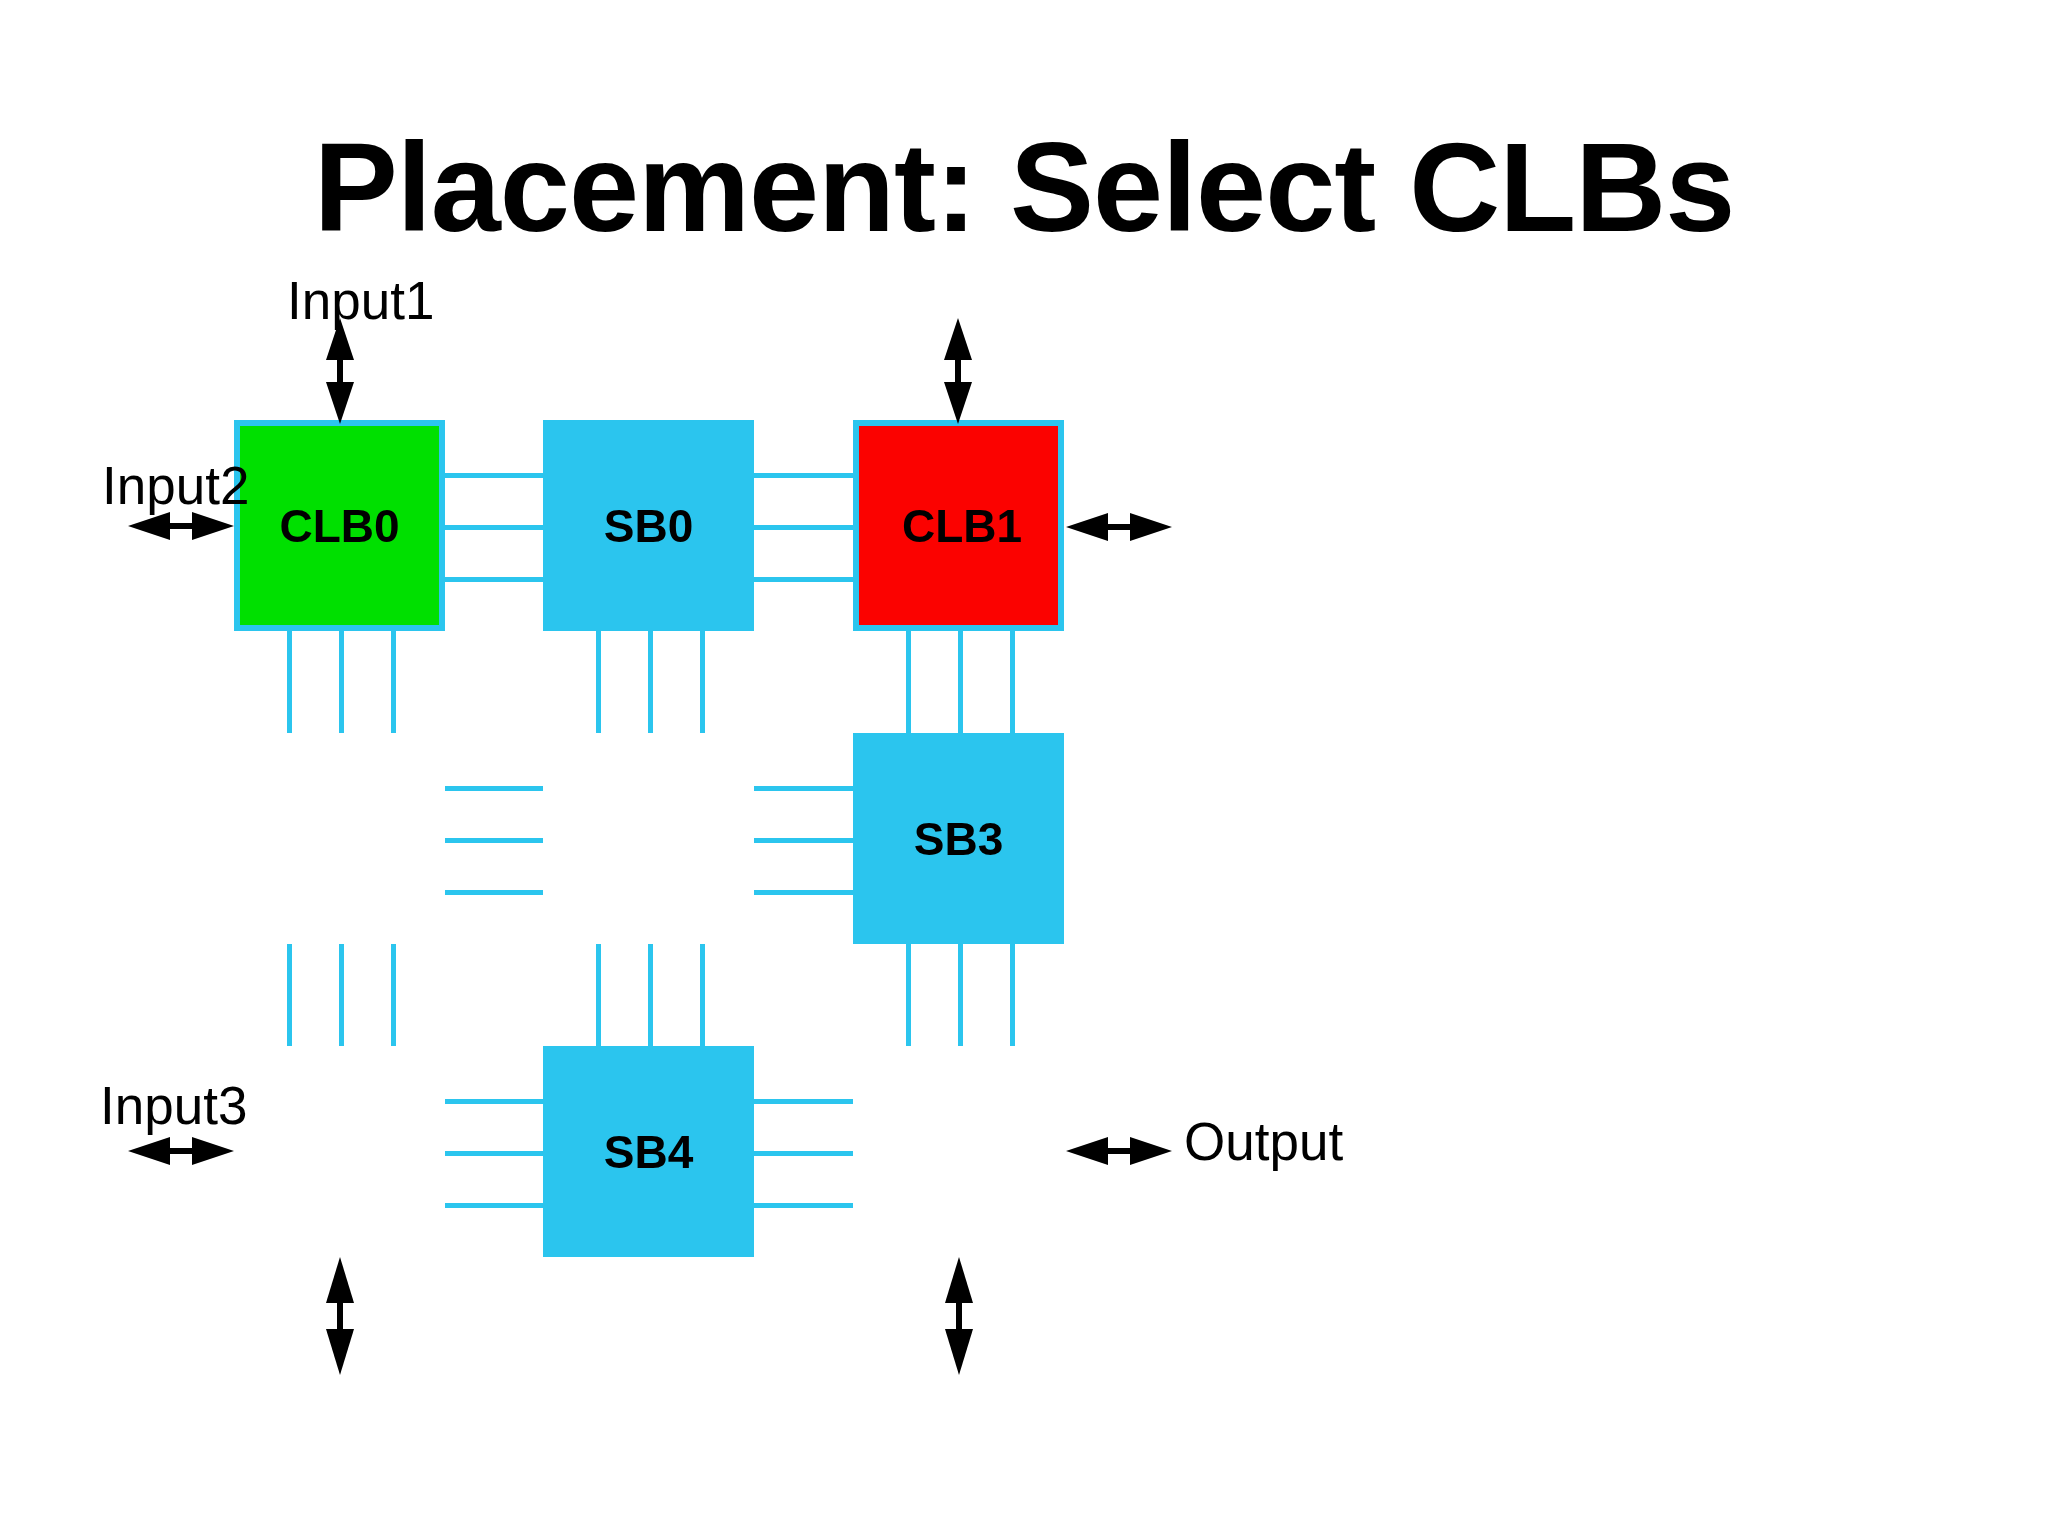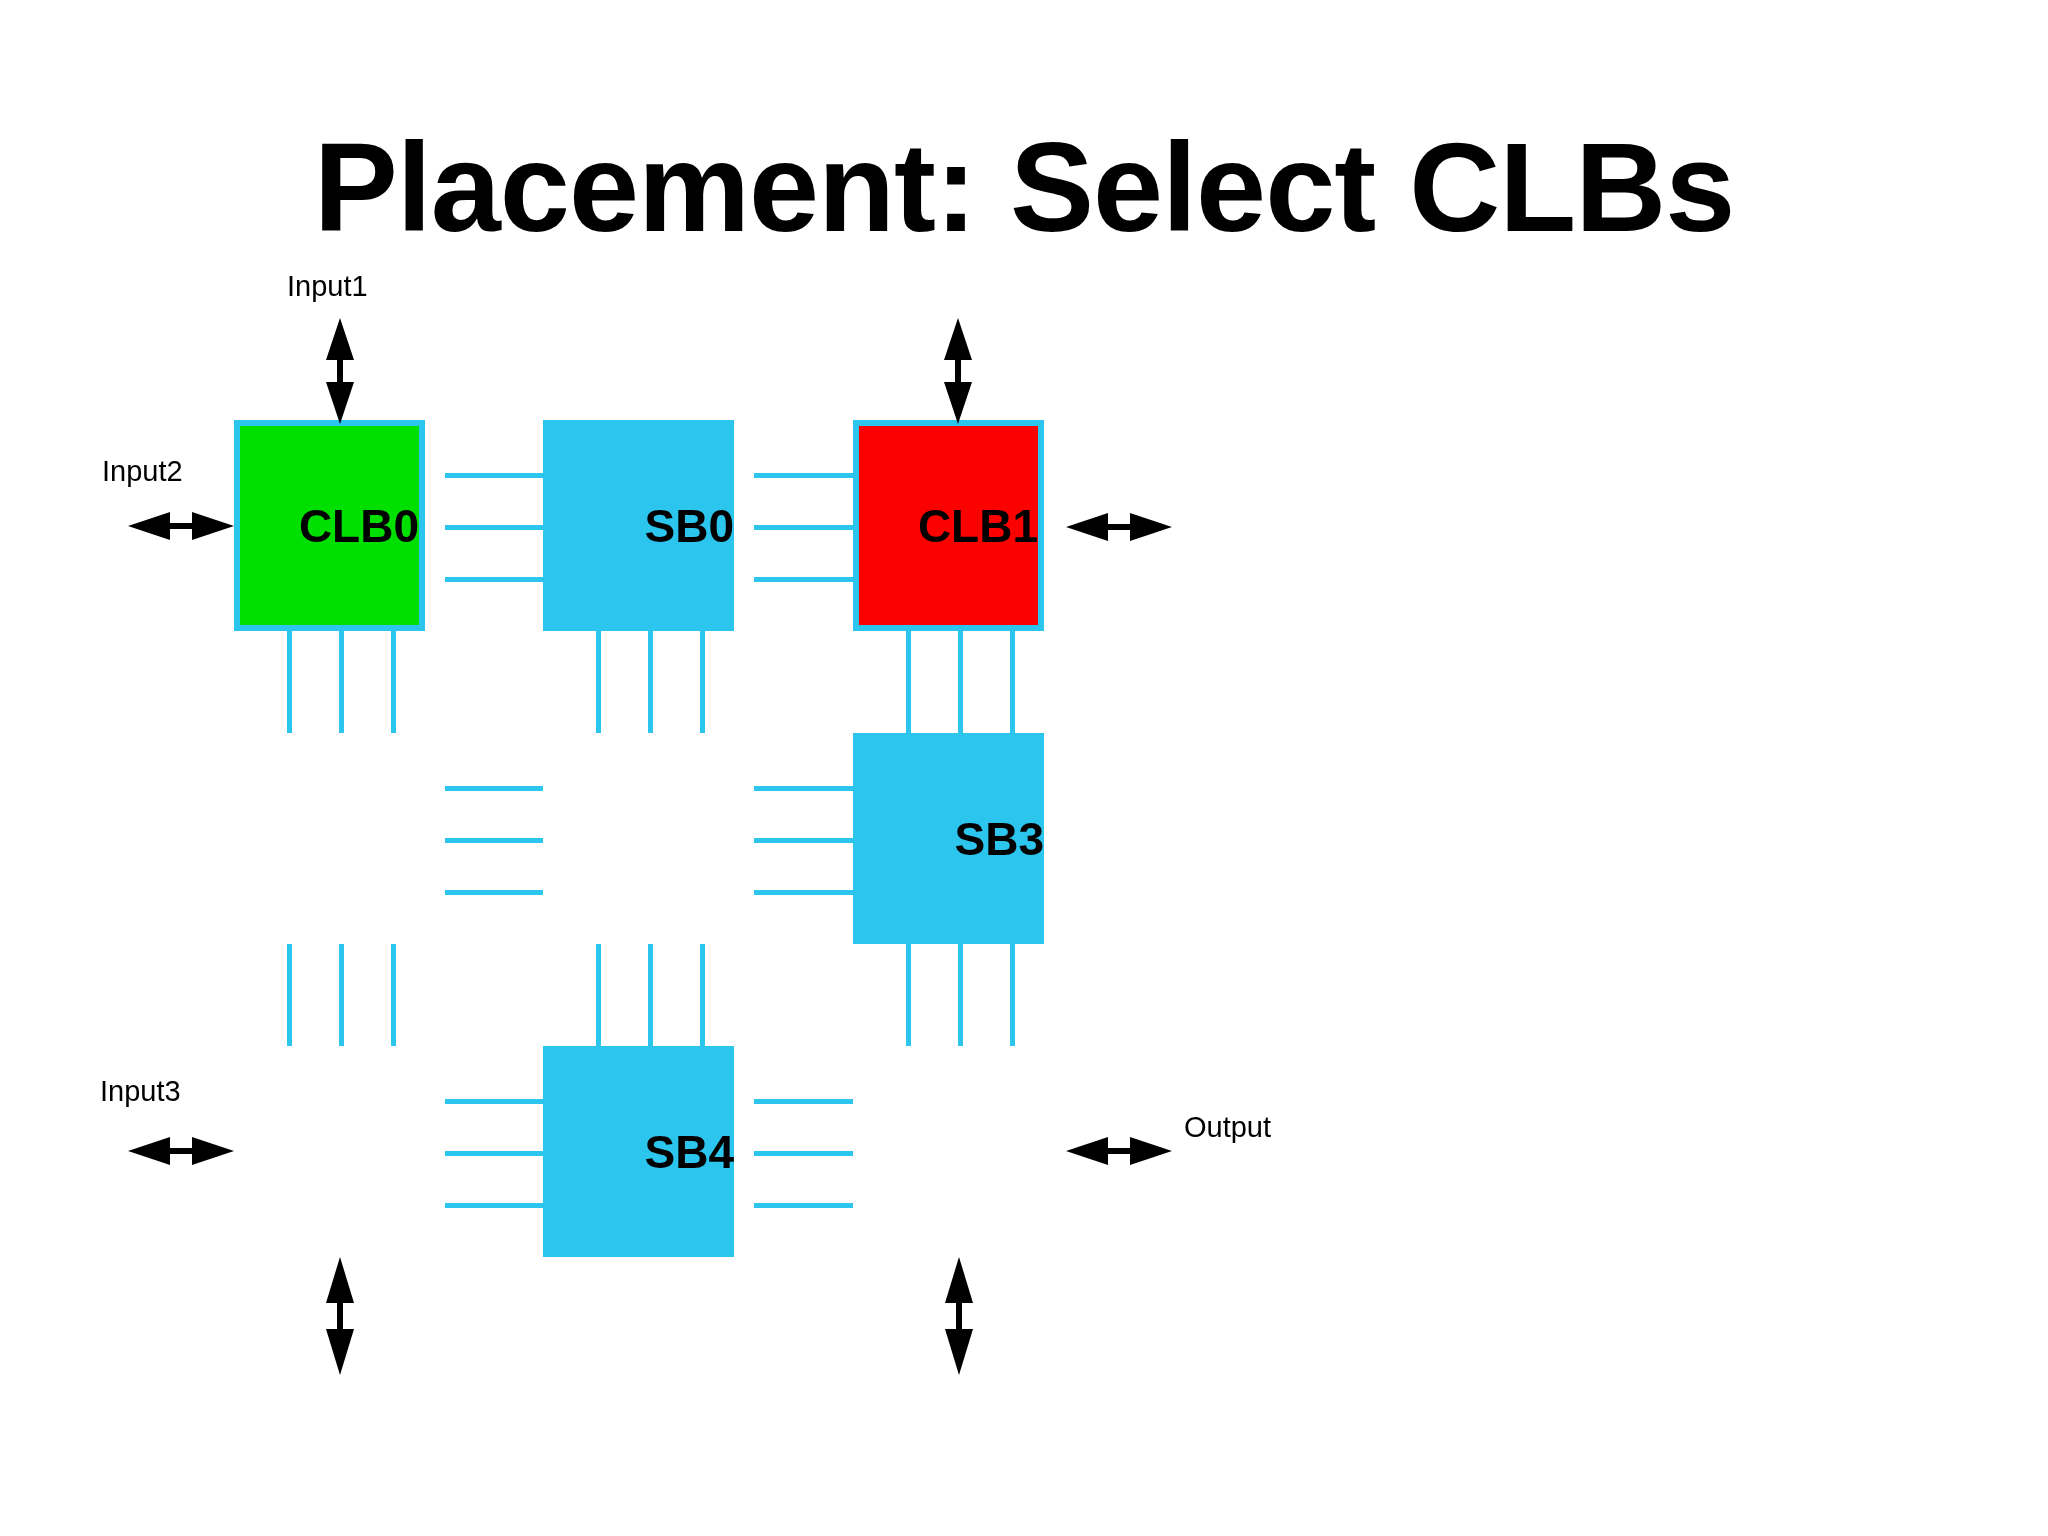--- a/index.html
+++ b/index.html
@@ -21,37 +21,37 @@
     text-align: center;
     font-size: 126px;
     font-weight: 700;
     line-height: 1.05;
     letter-spacing: -1px;
     white-space: nowrap;
     color: var(--text, #000000);
   }
   .block {
     position: absolute;
-    width: 191px; height: 211px;
+    width: 211px; height: 211px;
     box-sizing: border-box;
-    display: flex; align-items: center; justify-content: flex-end;
+    display: flex; align-items: center; justify-content: center;
   }
   .block[data-kind="switch"]      { background: var(--switch-box, #2bc5ee); }
   .block[data-kind="clb-input"]   { background: var(--input-clb, #00e000);  border: 6px solid var(--wire, #2bc5ee); }
   .block[data-kind="clb-output"]  { background: var(--output-clb, #fb0200); border: 6px solid var(--wire, #2bc5ee); padding-left: 7px; }
   .block-label {
     font-size: 46px;
     font-weight: bold;
     color: var(--text, #000000);
   }
   .wire-h { position: absolute; height: 5px; background: var(--wire, #2bc5ee); }
   .wire-v { position: absolute; width: 5px;  background: var(--wire, #2bc5ee); }
   .io-label {
     position: absolute;
-    font-size: 29px;
+    font-size: 53px;
     white-space: nowrap;
     color: var(--text, #000000);
   }
   .arrow { position: absolute; color: var(--arrow, #000000); }
 </style>
 </head>
 <body>
 
 <div id="slide">
 

